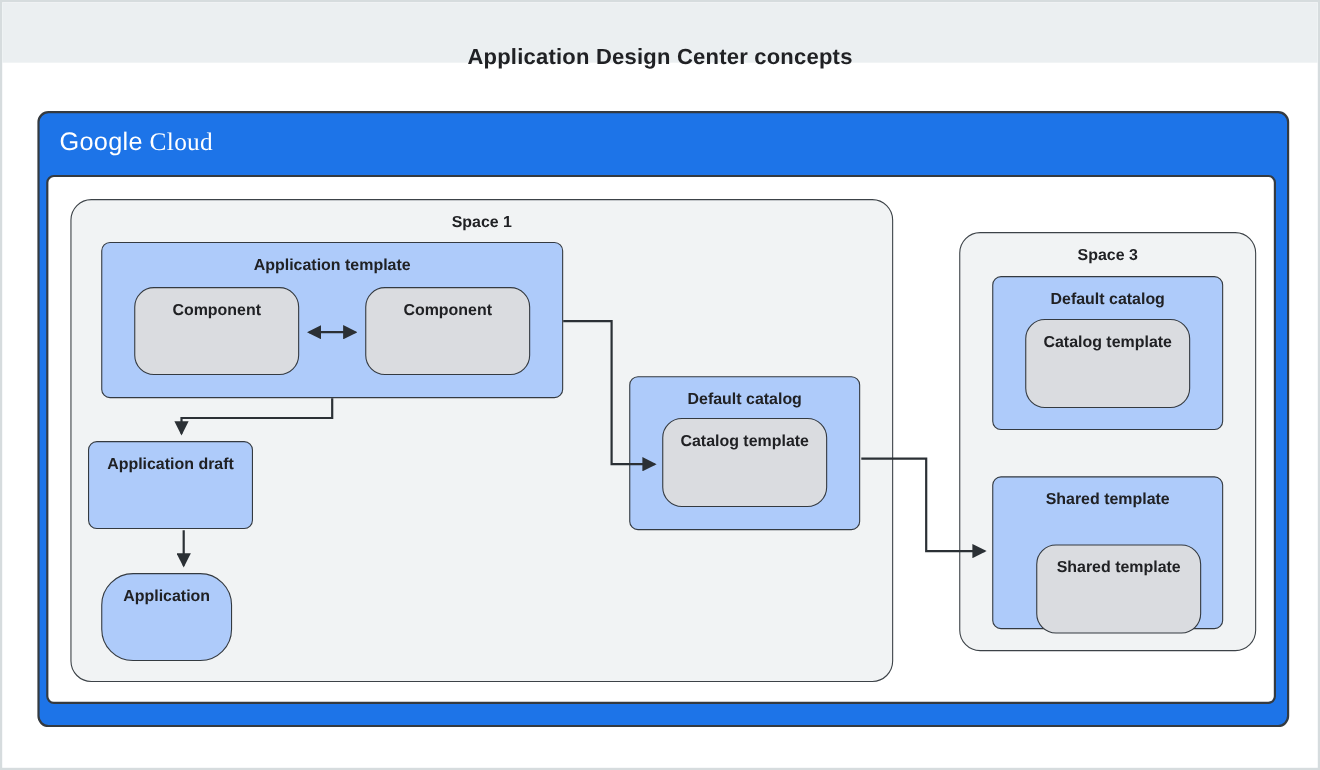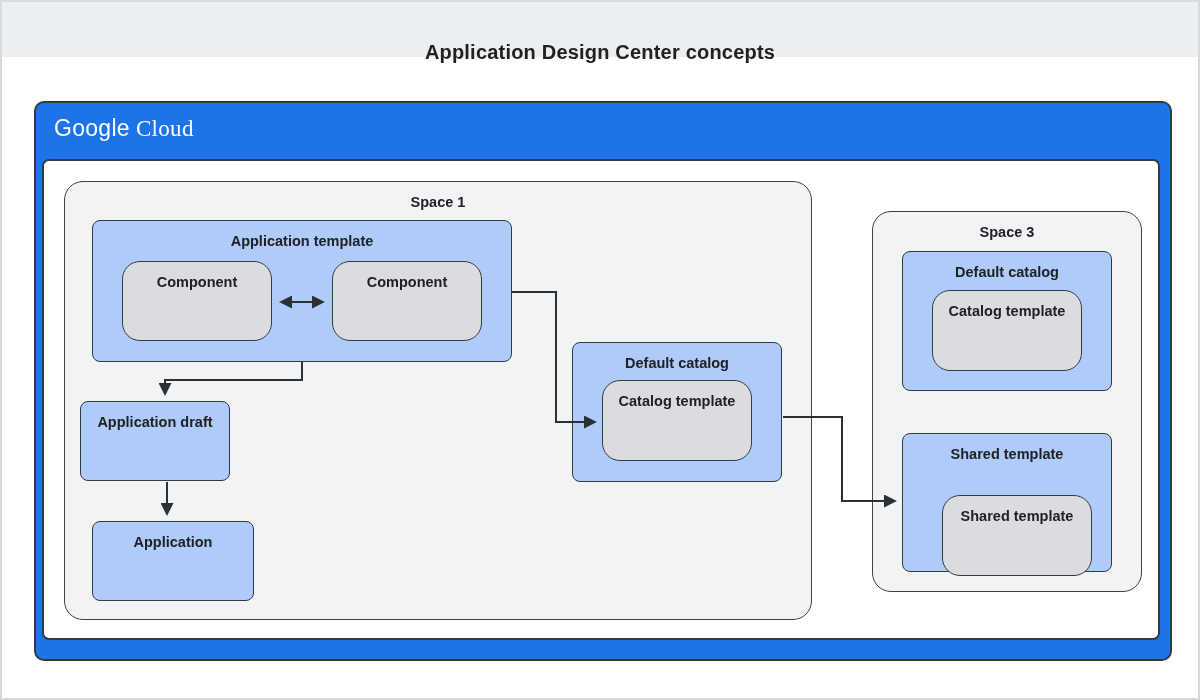--- a/index.html
+++ b/index.html
@@ -37,21 +37,21 @@
   .node{
     position:absolute;border:1.5px solid #343a40;border-radius:8px;box-sizing:border-box;
   }
   .node.blue{background:#aecbfa;}
   .node.gray{background:#dadce0;border-radius:18px;}
   .node-label{display:block;text-align:center;padding:12px 4px 0 4px;font-size:14.5px;font-weight:600;}
   #app-template{left:90px;top:218px;width:420px;height:142px;}
   #component-left{left:120px;top:259px;width:150px;height:80px;}
   #component-right{left:330px;top:259px;width:150px;height:80px;}
   #app-draft{left:78px;top:399px;width:150px;height:80px;}
-  #application{left:90px;top:519px;width:162px;height:80px;}
+  #application{left:90px;top:519px;width:119px;height:80px;border-radius:29px;}
   #s1-default-catalog{left:570px;top:340px;width:210px;height:140px;}
   #s1-catalog-template{left:600px;top:378px;width:150px;height:81px;}
   #s2-default-catalog{left:900px;top:249px;width:210px;height:140px;}
   #s2-catalog-template{left:930px;top:288px;width:150px;height:81px;}
   #shared-catalog{left:900px;top:431px;width:210px;height:139px;}
   #shared-template{left:940px;top:469px;width:150px;height:81px;margin-top:24px;}
   .wires{position:absolute;left:0;top:0;width:1200px;height:700px;pointer-events:none;}
 </style>
 </head>
 <body>

